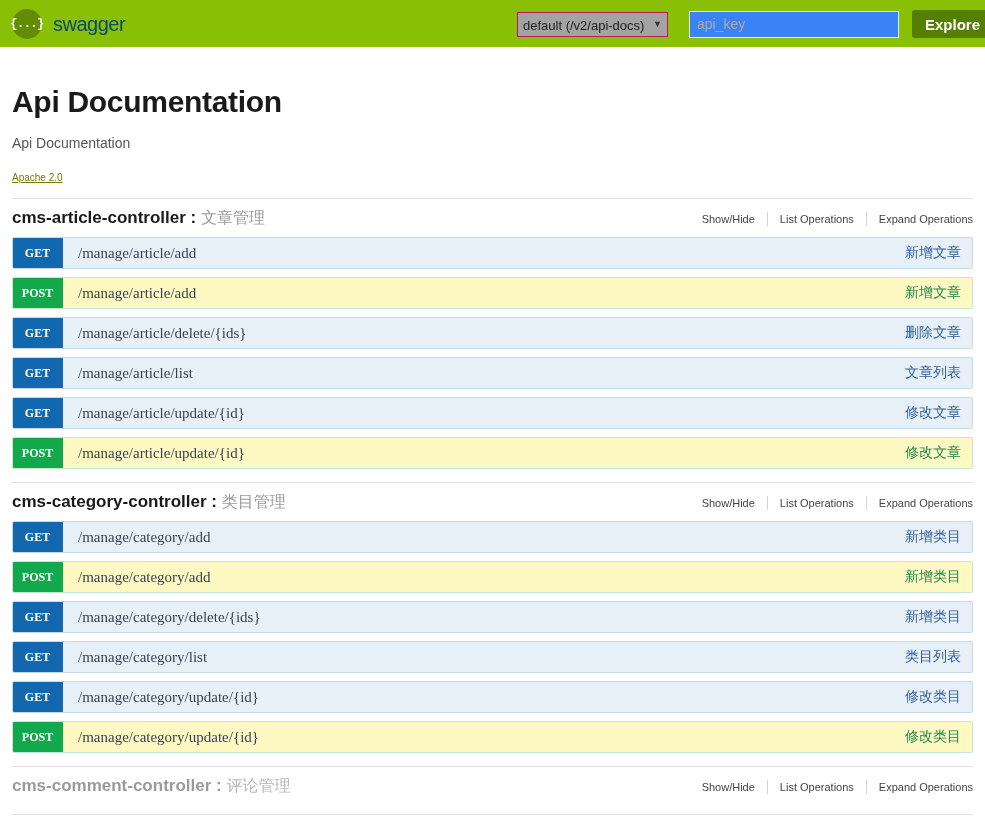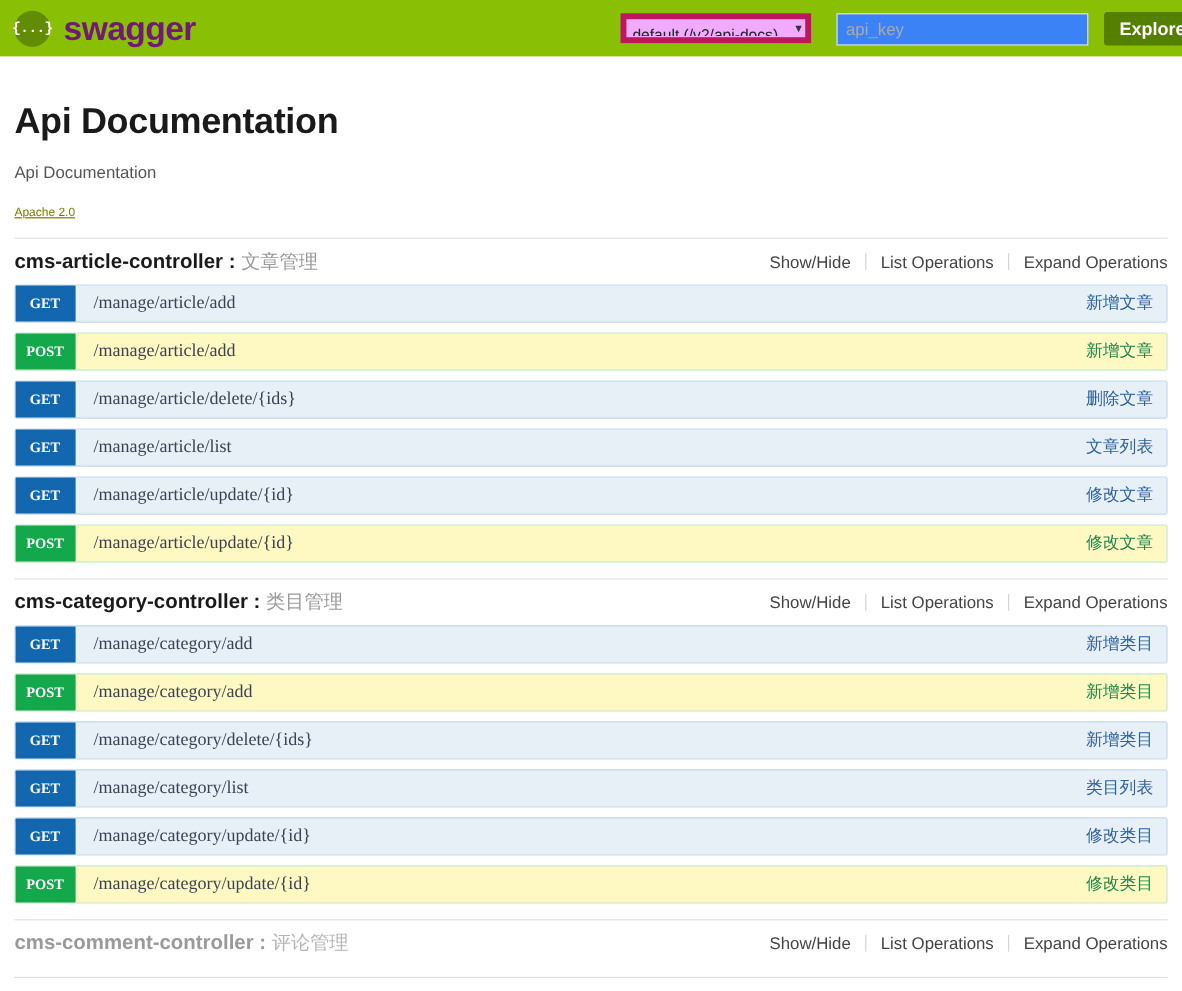--- a/index.html
+++ b/index.html
@@ -32,41 +32,41 @@
     color: #ffffff;
     font-size: 12px;
     font-weight: bold;
     display: flex;
     align-items: center;
     justify-content: center;
     letter-spacing: -0.5px;
     font-family: "Liberation Mono", monospace;
   }
   #logo-text {
-    color: #701a75;
-    font-size: 28px;
-    font-weight: bold;
+    color: #0c4a6e;
+    font-size: 20px;
+    font-weight: normal;
     letter-spacing: -0.5px;
     margin-left: 11px;
     line-height: 1;
   }
   #api-selector-wrap {
     position: absolute;
     left: 517px;
     top: 10px;
     display: flex;
     align-items: center;
   }
   #api-select {
     height: 25px;
     font-size: 13px;
     font-family: "Liberation Sans", sans-serif;
     padding: 1px 22px 1px 5px;
-    border: 5px solid #be185d;
-    background: #f0abfc;
+    border: 1px solid #be185d;
+    background: #a3a3a3;
     color: #222;
     border-radius: 0;
     -webkit-appearance: none;
     appearance: none;
     line-height: 23px;
   }
   #select-box {
     position: relative;
     display: inline-block;
   }
@@ -157,21 +157,21 @@
     color: #999999;
     font-size: 16px;
   }
   .resource.muted .resource-title,
   .resource.muted .resource-title .sep { color: #9a9a9a; }
   .resource.muted .resource-title .desc { color: #b5b5b5; }
 
   .resource-options {
     display: flex;
     align-items: center;
-    font-size: 14px;
+    font-size: 11px;
     white-space: nowrap;
   }
   .resource-options a {
     color: #444444;
     text-decoration: none;
     padding: 0 12px;
   }
   .resource-options a:last-child { padding-right: 0; }
   .opt-divider {
     width: 1px;

